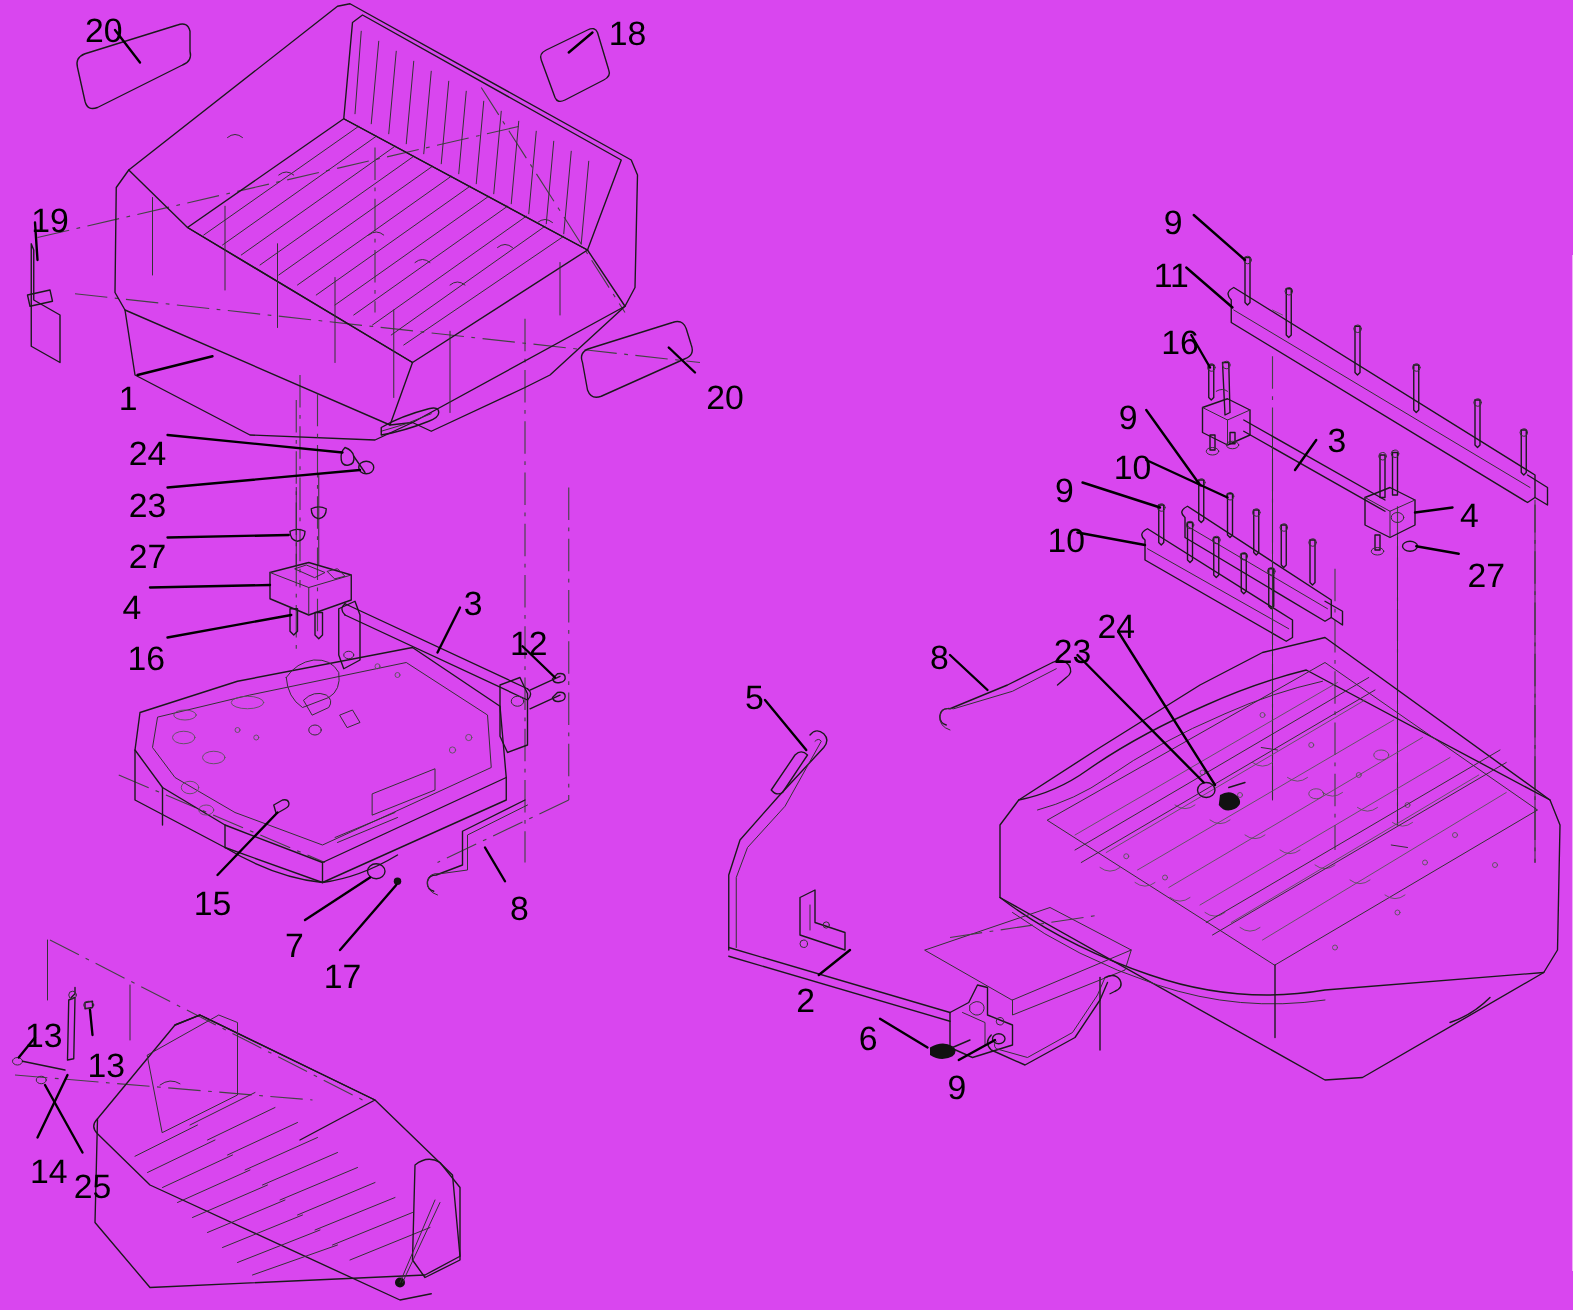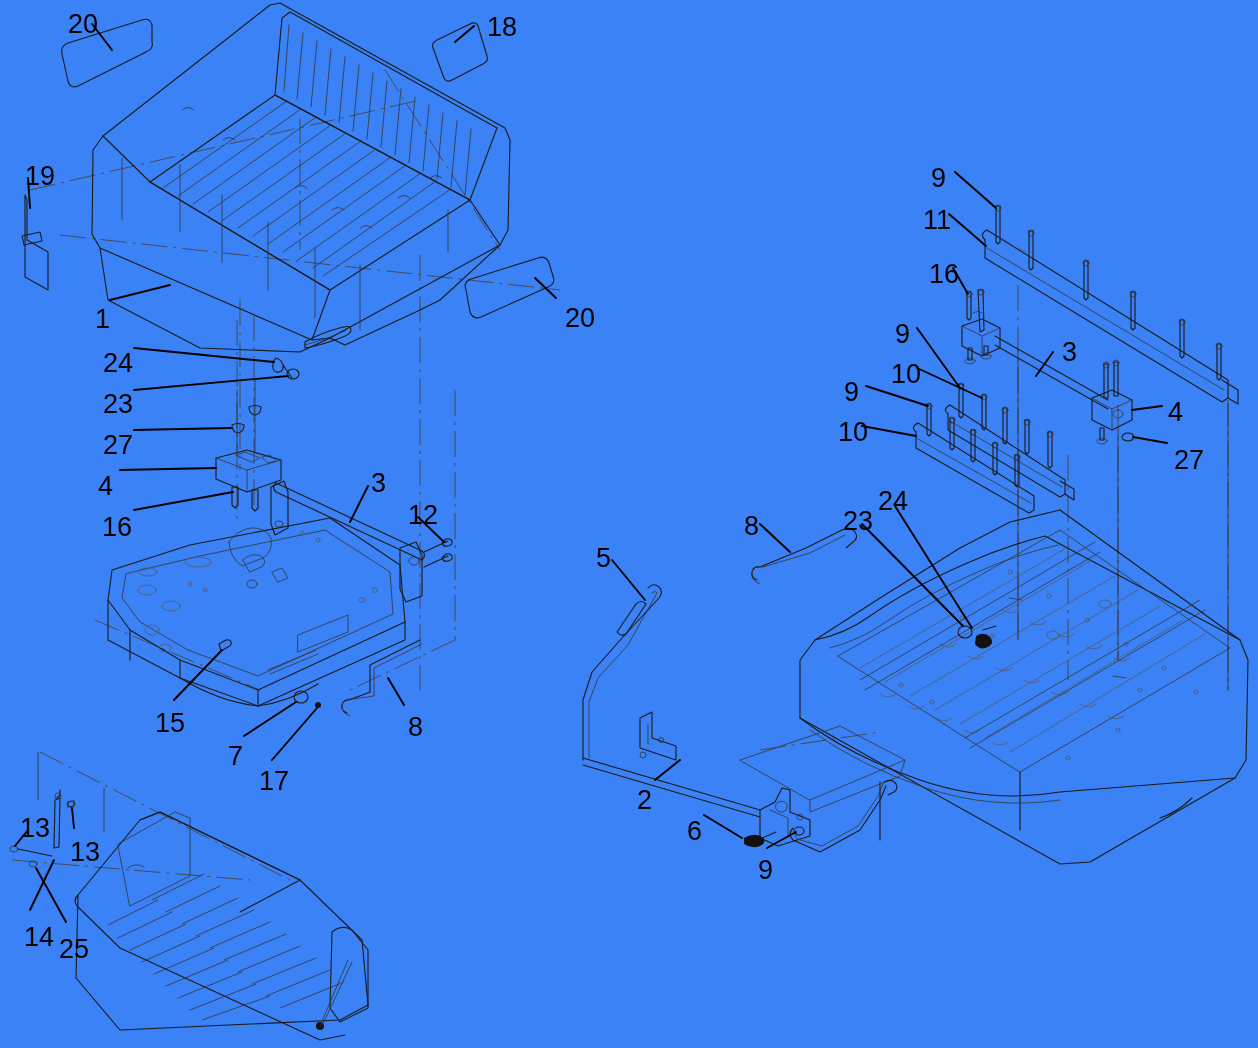--- a/index.html
+++ b/index.html
@@ -7,21 +7,21 @@
     padding: 0;
     background: #ffffff;
   }
   body {
     font-family: "Liberation Sans", sans-serif;
   }
   #diagram-root {
     position: relative;
     width: 1258px;
     height: 1048px;
-    background: #3b82f6;
+    background: #d946ef;
     overflow: hidden;
   }
   #diagram-svg {
     position: absolute;
     left: 0;
     top: 0;
     width: 1258px;
     height: 1048px;
   }
   .callout-label {

